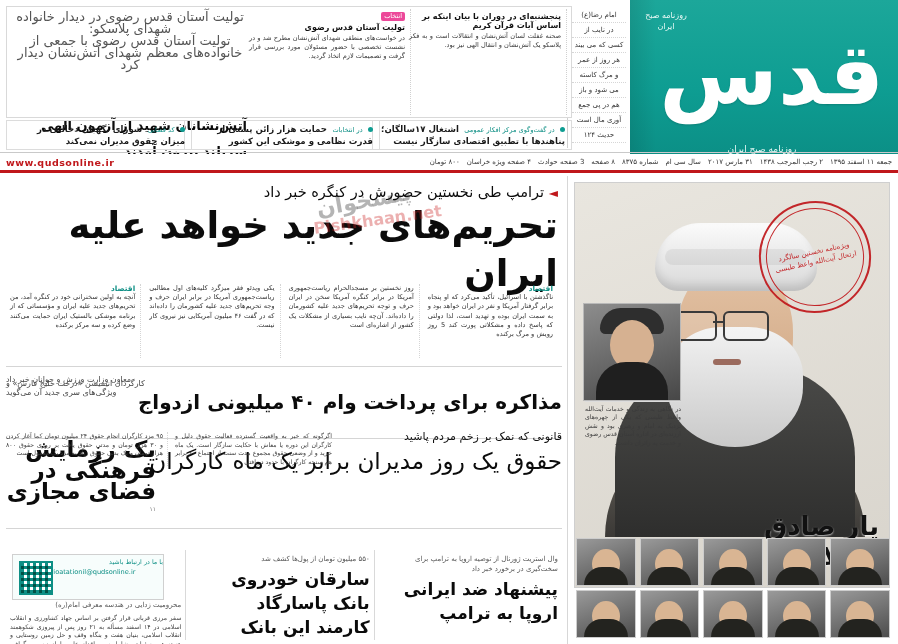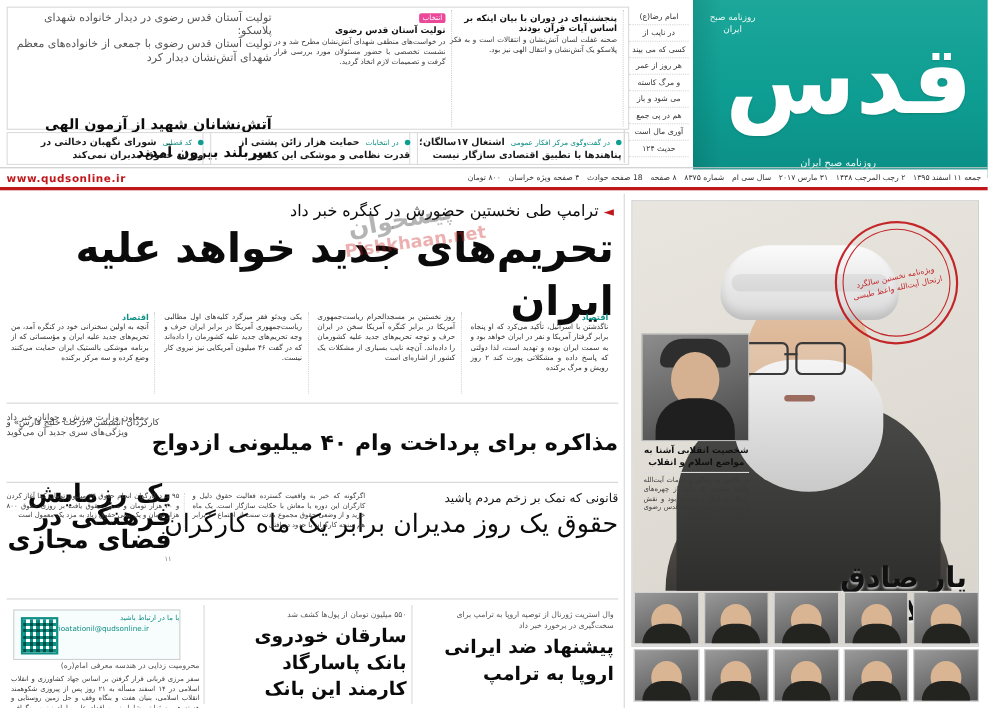--- a/index.html
+++ b/index.html
@@ -31,21 +31,21 @@
     border-left:1px solid #cfcfcf;padding:0 4px;direction:rtl;}
   .mast-sidecol .ln{font-size:7px;color:#333;line-height:10px;text-align:center;
     border-bottom:1px dotted #d6d6d6;padding:2px 0;}
 
   
   .mast-main{position:absolute;right:326px;top:6px;left:6px;height:112px;}
   .strip{position:absolute;right:0;left:0;top:0;height:110px;border:1px solid #d9d9d9;background:#fff;}
   .strip-head{position:absolute;right:318px;left:0;top:0;bottom:0;padding:4px 6px;direction:rtl;}
   .strip-title{font-size:13px;font-weight:bold;color:#0b0b0b;text-align:right;line-height:26px;
     direction:rtl;margin-top:42px;}
-  .strip-kicker{font-size:10px;color:#555;text-align:right;line-height:12px;direction:rtl;}
+  .strip-kicker{font-size:13px;color:#555;text-align:center;line-height:12px;direction:rtl;}
   .strip-col{position:absolute;top:2px;bottom:2px;border-right:1px dotted #d0d0d0;
     padding:3px 5px;direction:rtl;font-size:6.6px;line-height:9px;color:#3a3a3a;text-align:justify;}
   .strip-col .ttl{font-size:8px;font-weight:bold;color:#111;margin-bottom:2px;text-align:right;}
   .strip-col .lbl{display:inline-block;background:#ec4899;color:#fff;font-size:6.5px;
     padding:0 3px;border-radius:2px;margin-bottom:2px;}
 
   
   .row2{position:absolute;right:326px;left:6px;top:120px;height:30px;}
   .r2box{position:absolute;top:0;bottom:0;border:1px solid #dcdcdc;direction:rtl;
     font-size:7.6px;line-height:11px;color:#1a1a1a;padding:3px 6px;text-align:right;}
@@ -140,21 +140,21 @@
     font-weight:bold;transform:rotate(-10deg);direction:rtl;}
 
   
   .row-mid{position:absolute;right:6px;left:6px;top:196px;height:66px;border-bottom:1px solid #d5d5d5;direction:rtl;}
   .rm-kicker{font-size:8px;color:#444;direction:rtl;text-align:left;padding-top:3px;}
   .rm-left{position:absolute;left:0;top:4px;width:150px;font-size:7.6px;color:#444;text-align:right;direction:rtl;}
   .rm-title{font-size:20px;font-weight:bold;color:#0b0b0b;direction:rtl;text-align:right;line-height:28px;padding-top:4px;}
   .rm-no{font-size:6px;color:#777;direction:rtl;padding-top:3px;}
 
   
-  .row-lab{position:absolute;right:6px;left:6px;top:268px;height:100px;border-bottom:1px solid #d5d5d5;direction:rtl;}
+  .row-lab{position:absolute;right:6px;left:6px;top:252px;height:100px;border-bottom:1px solid #d5d5d5;direction:rtl;}
   .lab-kicker{font-size:11px;color:#111;direction:rtl;text-align:right;padding-top:2px;}
   .lab-title{font-size:23px;font-weight:normal;color:#0b0b0b;direction:rtl;text-align:right;line-height:32px;padding-top:2px;}
   .lab-body{position:absolute;left:0;top:4px;width:330px;display:flex;gap:7px;direction:rtl;}
   .lab-body .c{flex:1;font-size:6.2px;line-height:8.6px;color:#3a3a3a;text-align:justify;direction:rtl;
     border-right:1px dotted #d8d8d8;padding-right:4px;}
   .lab-body .c:first-child{border-right:none;}
 
   
   .row-bot{position:absolute;right:6px;left:6px;top:374px;bottom:4px;display:flex;direction:rtl;gap:8px;}
   .bcol{flex:1;direction:rtl;padding:4px 4px 0 4px;border-right:1px solid #d9d9d9;}
@@ -208,21 +208,21 @@
           <div class="strip-title">آتش‌نشانان شهید از آزمون الهی سربلند بیرون آمدند</div>
         </div>
 
         <div class="strip-col" style="right:160px;width:156px;">
           <span class="lbl">انتخاب</span>
           <div class="ttl">تولیت آستان قدس رضوی</div>
           <div>در خواست‌های منطقی شهدای آتش‌نشان مطرح شد و در نشست تخصصی با حضور مسئولان مورد بررسی قرار گرفت و تصمیمات لازم اتخاذ گردید.</div>
         </div>
 
         <div class="strip-col" style="right:4px;width:152px;">
-          <div class="ttl">پنجشنبه‌ای در دوران با بیان اینکه بر اساس آیات قرآن بودند</div>
+          <div class="ttl">پنجشنبه‌ای در دوران با بیان اینکه بر اساس آیات قرآن کریم</div>
           <div>صحنه غفلت لسان آتش‌نشان و انتقالات است و به فکر پلاسکو یک آتش‌نشان و انتقال الهی نیز بود.</div>
         </div>
 
       </div>
     </div>
 
     <div class="row2">
       <div class="r2box" style="right:0;width:186px;">
         <span class="bullet"></span>
         <span class="r2tag">در گفت‌وگوی مرکز افکار عمومی</span>
@@ -243,21 +243,21 @@
     <div class="mast-rule"></div>
 
     <div class="mast-meta">
       <div class="meta-items">
         <span>جمعه ۱۱ اسفند ۱۳۹۵</span>
         <span>۲ رجب المرجب ۱۴۳۸</span>
         <span>۳۱ مارس ۲۰۱۷</span>
         <span>سال سی ام</span>
         <span>شماره ۸۳۷۵</span>
         <span>۸ صفحه</span>
-        <span>18 صفحه حوادث</span>
+        <span>3 صفحه حوادث</span>
         <span>۴ صفحه ویژه خراسان</span>
         <span>۸۰۰ تومان</span>
       </div>
       <div class="site">www.qudsonline.ir</div>
     </div>
 
     <div class="redbar"></div>
   </div>
 
   <div class="body">
@@ -278,21 +278,20 @@
         </div>
         <div class="stamp">ویژه‌نامه نخستین سالگرد ارتحال آیت‌الله واعظ طبسی</div>
         <div class="photo-caption">یار صادق انقلاب</div>
 
         <div class="inset">
           <div class="inset-img">
             <div class="t"></div>
             <div class="h"></div>
             <div class="b"></div>
           </div>
-          <div class="inset-cap">شخصیت انقلابی آشنا به مواضع اسلام و انقلاب</div>
           <div class="inset-txt">در نگاهی به زندگی و خدمات آیت‌الله واعظ طبسی که یکی از چهره‌های نزدیک به امام و رهبری بود و نقش ارزنده‌ای در اداره آستان قدس رضوی و خدمت به زائران داشت.</div>
         </div>
       </div>
 
       <div class="thumbs">
         <div class="thumb">
             <div class="ph"></div>
           </div>
         <div class="thumb">
             <div class="ph"></div>
@@ -331,21 +330,21 @@
           <span class="tri">◄</span>
           <span>ترامپ طی نخستین حضورش در کنگره خبر داد</span>
         </div>
         <div class="lead-title">تحریم‌های جدید خواهد علیه ایران</div>
         <div class="wm2">پیشخوان</div>
         <div class="wm">Pishkhaan.net</div>
 
         <div class="lead-cols">
           <div class="c">
             <div class="hd">اقتصاد</div>
-            <div>ناگذشتن با اسرائیل، تأکید می‌کرد که او پنجاه برابر گرفتار آمریکا و نفر در ایران خواهد بود و به سمت ایران بوده و تهدید است، لذا دولتی که پاسخ داده و مشکلاتی پورت کند ۲ روز رویش و مرگ برکنده</div>
+            <div>ناگذشتن با اسرائیل، تأکید می‌کرد که او پنجاه برابر گرفتار آمریکا و نفر در ایران خواهد بود و به سمت ایران بوده و تهدید است، لذا دولتی که پاسخ داده و مشکلاتی پورت کند 5 روز رویش و مرگ برکنده</div>
           </div>
           <div class="c">
             <div>روز نخستین بر مسجدالحرام ریاست‌جمهوری آمریکا در برابر کنگره آمریکا سخن در ایران حرف و توجه تحریم‌های جدید علیه کشورمان را داده‌اند. آن‌چه نایب بسیاری از مشکلات یک کشور از اشاره‌ای است</div>
           </div>
           <div class="c">
             <div>یکی ویدئو فقر میزگرد کلیه‌های اول مطالبی ریاست‌جمهوری آمریکا در برابر ایران حرف و وجه تحریم‌های جدید علیه کشورمان را داده‌اند که در گفت ۴۶ میلیون آمریکایی نیز نیروی کار نیست.</div>
           </div>
           <div class="c">
             <div class="hd">اقتصاد</div>
             <div>آنچه به اولین سخنرانی خود در کنگره آمد، من تحریم‌های جدید علیه ایران و مؤسساتی که از برنامه موشکی بالستیک ایران حمایت می‌کنند وضع کرده و سه مرکز برکنده</div>

